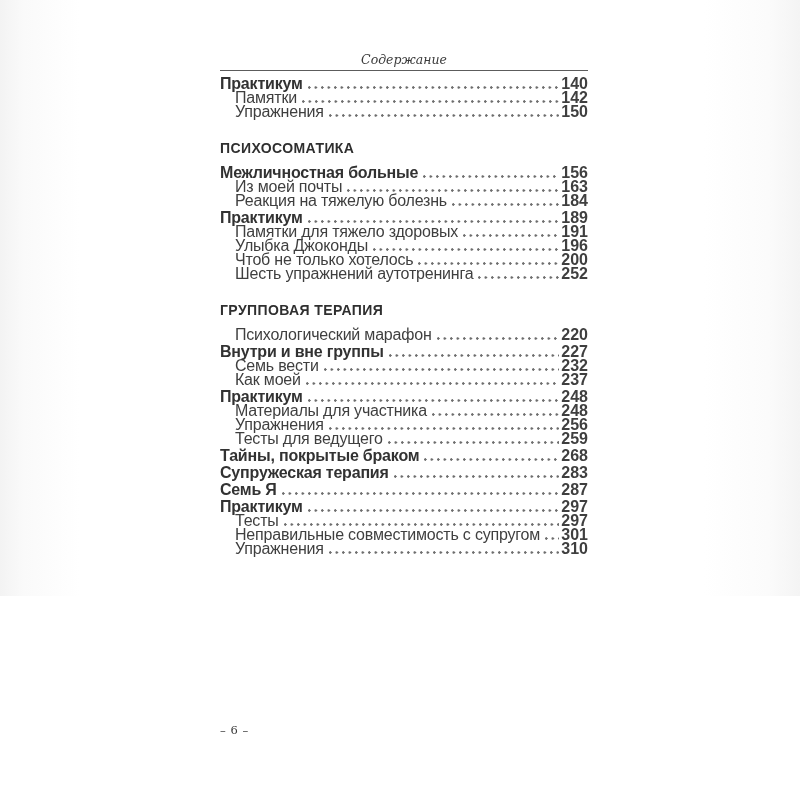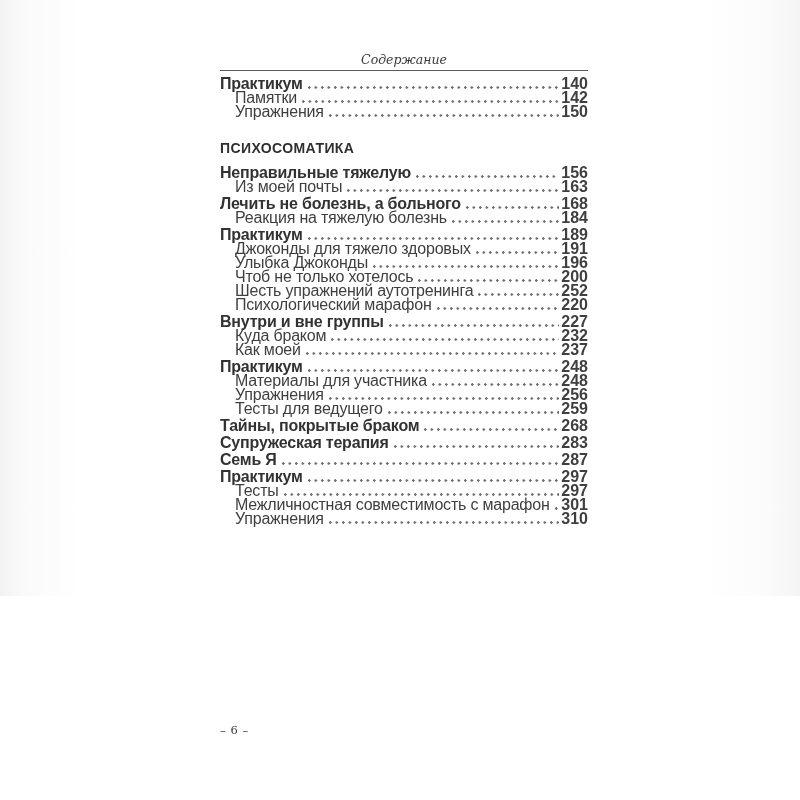--- a/index.html
+++ b/index.html
@@ -103,76 +103,72 @@
           <span class="dots"></span>
           <span class="pg">142</span>
         </div>
         <div class="row lvl1">
           <span class="label">Упражнения</span>
           <span class="dots"></span>
           <span class="pg">150</span>
         </div>
         <div class="section-heading">ПСИХОСОМАТИКА</div>
         <div class="row lvl0">
-          <span class="label">Неправильные тяжелую</span>
+          <span class="label">Межличностная больные</span>
           <span class="dots"></span>
           <span class="pg">156</span>
         </div>
         <div class="row lvl1">
           <span class="label">Из моей почты</span>
           <span class="dots"></span>
           <span class="pg">163</span>
         </div>
-        <div class="row lvl0">
-          <span class="label">Лечить не болезнь, а больного</span>
-          <span class="dots"></span>
-          <span class="pg">168</span>
-        </div>
         <div class="row lvl1">
           <span class="label">Реакция на тяжелую болезнь</span>
           <span class="dots"></span>
           <span class="pg">184</span>
         </div>
         <div class="row lvl0">
           <span class="label">Практикум</span>
           <span class="dots"></span>
           <span class="pg">189</span>
         </div>
         <div class="row lvl1">
-          <span class="label">Джоконды для тяжело здоровых</span>
+          <span class="label">Памятки для тяжело здоровых</span>
           <span class="dots"></span>
           <span class="pg">191</span>
         </div>
         <div class="row lvl1">
           <span class="label">Улыбка Джоконды</span>
           <span class="dots"></span>
           <span class="pg">196</span>
         </div>
         <div class="row lvl1">
           <span class="label">Чтоб не только хотелось</span>
           <span class="dots"></span>
           <span class="pg">200</span>
         </div>
         <div class="row lvl1">
           <span class="label">Шесть упражнений аутотренинга</span>
           <span class="dots"></span>
           <span class="pg">252</span>
         </div>
+        <div class="section-heading">ГРУППОВАЯ ТЕРАПИЯ</div>
         <div class="row lvl1">
           <span class="label">Психологический марафон</span>
           <span class="dots"></span>
           <span class="pg">220</span>
         </div>
         <div class="row lvl0">
           <span class="label">Внутри и вне группы</span>
           <span class="dots"></span>
           <span class="pg">227</span>
         </div>
         <div class="row lvl1">
-          <span class="label">Куда браком</span>
+          <span class="label">Семь вести</span>
           <span class="dots"></span>
           <span class="pg">232</span>
         </div>
         <div class="row lvl1">
           <span class="label">Как моей</span>
           <span class="dots"></span>
           <span class="pg">237</span>
         </div>
         <div class="row lvl0">
           <span class="label">Практикум</span>
@@ -213,21 +209,21 @@
           <span class="label">Практикум</span>
           <span class="dots"></span>
           <span class="pg">297</span>
         </div>
         <div class="row lvl1">
           <span class="label">Тесты</span>
           <span class="dots"></span>
           <span class="pg">297</span>
         </div>
         <div class="row lvl1">
-          <span class="label">Межличностная совместимость с марафон</span>
+          <span class="label">Неправильные совместимость с супругом</span>
           <span class="dots"></span>
           <span class="pg">301</span>
         </div>
         <div class="row lvl1">
           <span class="label">Упражнения</span>
           <span class="dots"></span>
           <span class="pg">310</span>
         </div>
       </div>
   </div>

